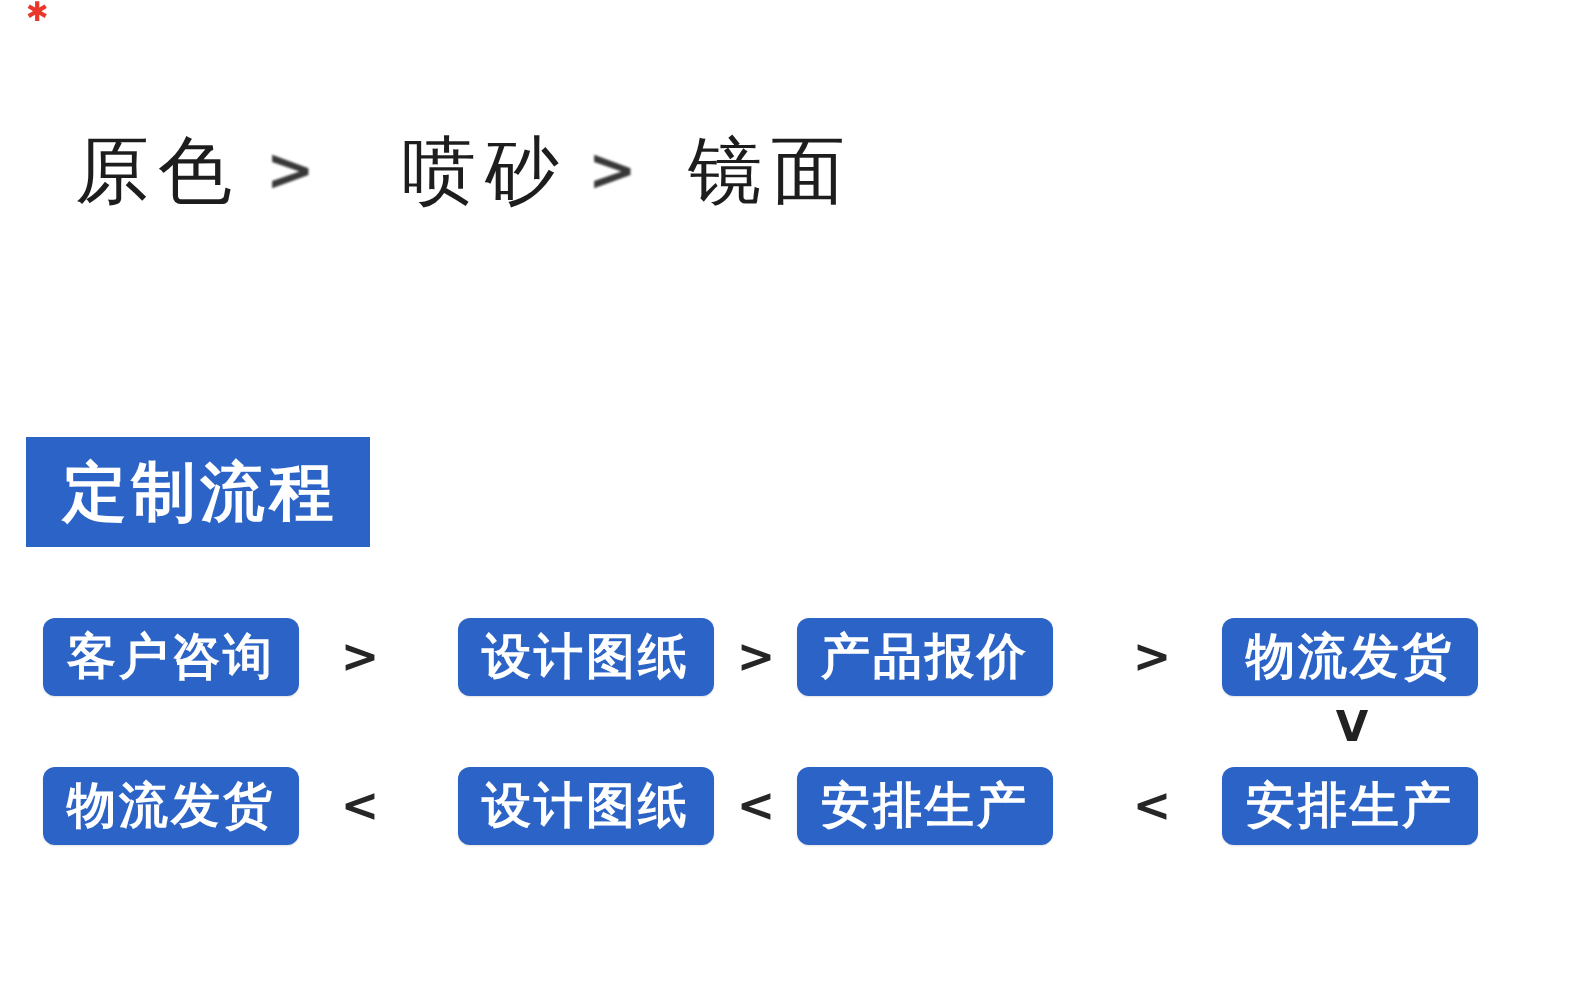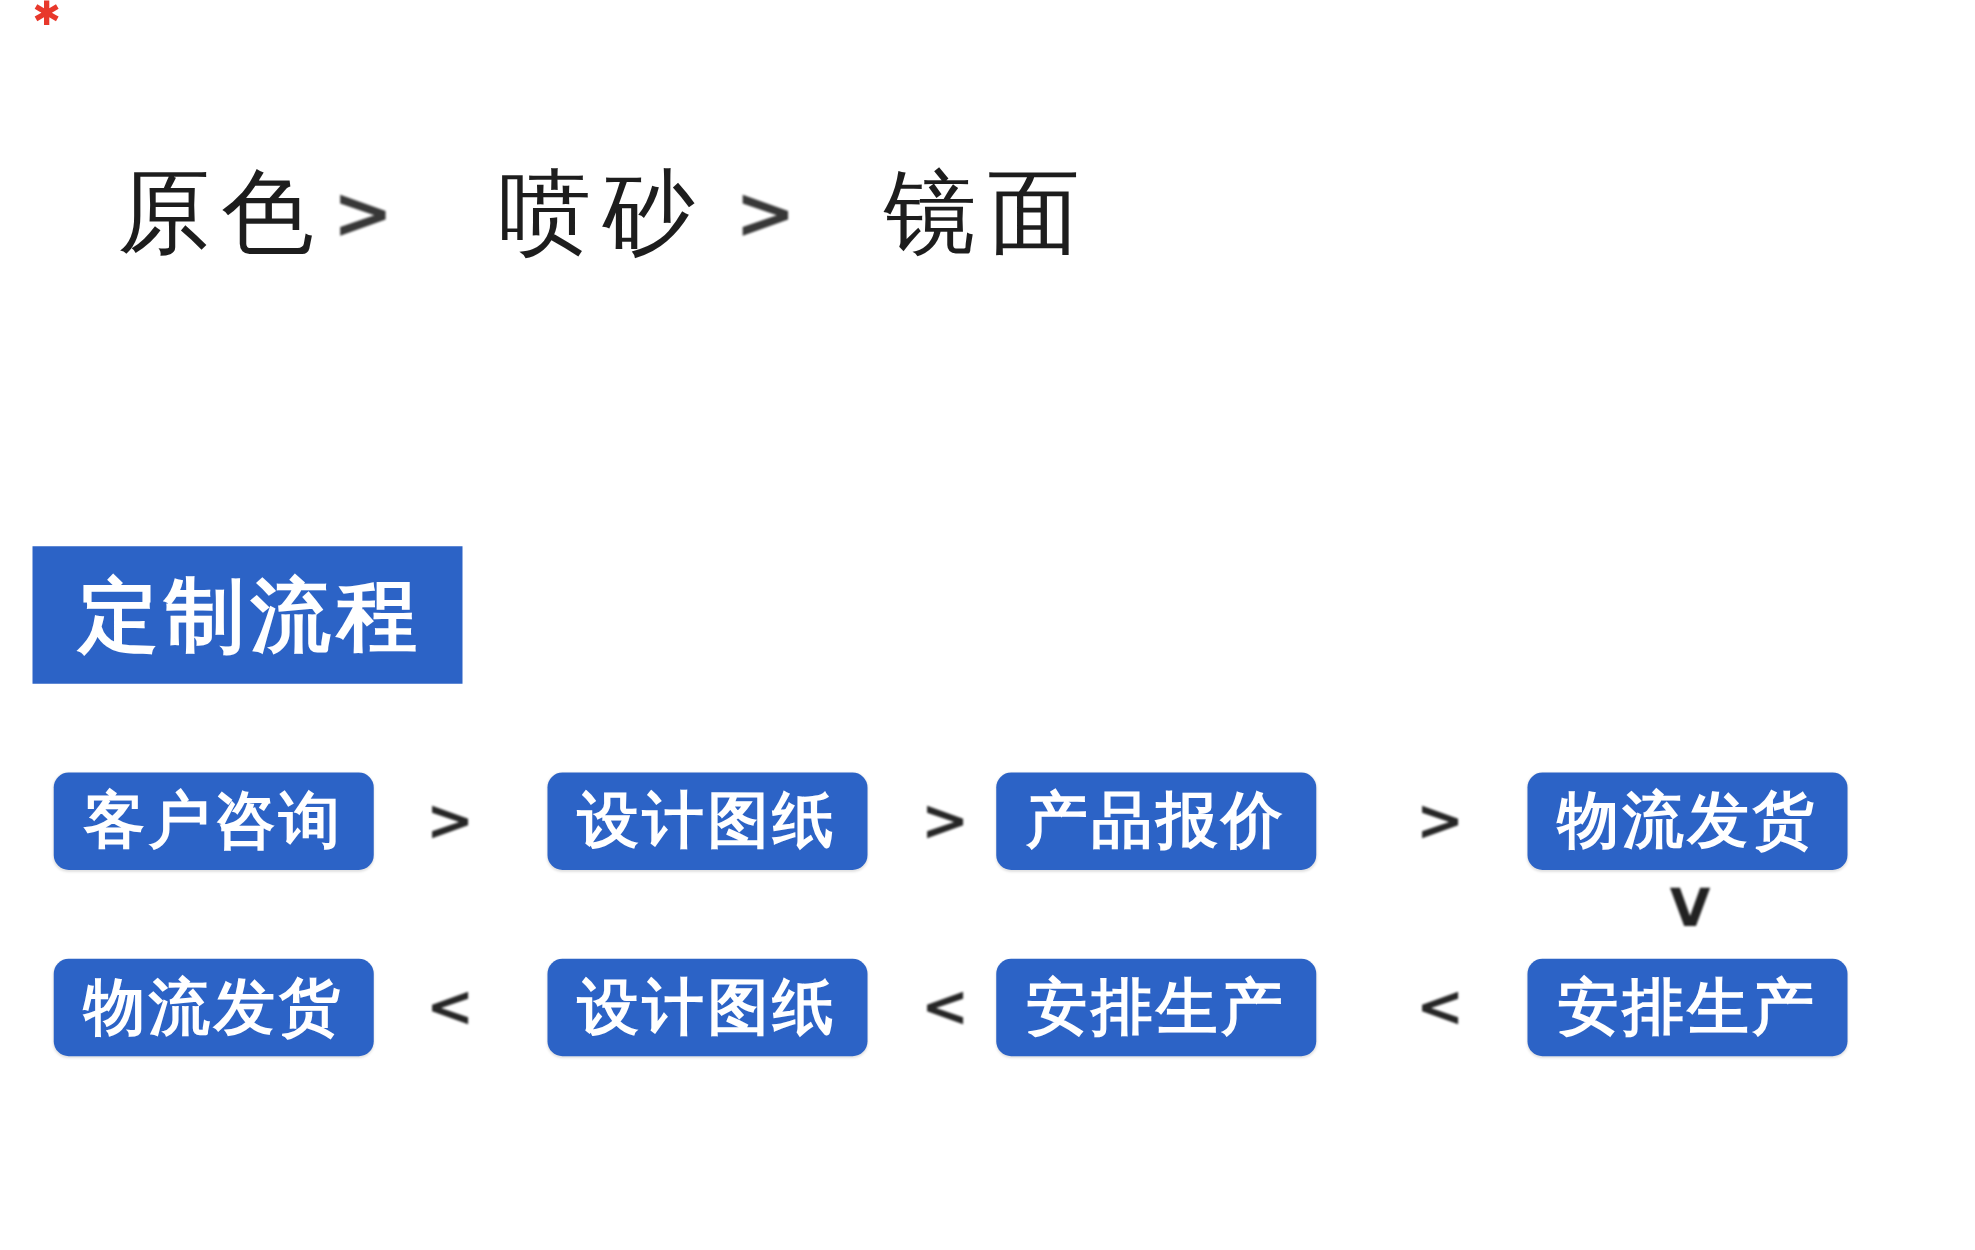--- a/index.html
+++ b/index.html
@@ -8,23 +8,23 @@
     position:relative;width:1580px;height:1000px;background:#ffffff;overflow:hidden;
     font-family:"DejaVu Sans","Liberation Sans",sans-serif;
   }
   .red-mark{
     position:absolute;left:26px;top:-2px;font-size:27px;line-height:27px;color:#e8382b;
     font-weight:700;
   }
   
   .finish{
     position:absolute;top:126px;font-size:74px;line-height:88px;color:#1d1d1d;
-    font-weight:500;letter-spacing:9px;white-space:nowrap;margin-left:19px;
+    font-weight:500;letter-spacing:9px;white-space:nowrap;
   }
-  .f1{left:75px}.f2{left:380px}.f3{left:688px}
+  .f1{left:75px}.f2{left:402px}.f3{left:688px}
   .fsep{
     position:absolute;top:134px;font-size:58px;line-height:72px;color:#383838;
     font-weight:600;filter:blur(1px);
   }
   .s1{left:266px}.s2{left:588px}
   
   .section-banner{
     position:absolute;left:26px;top:437px;width:344px;height:110px;background:#2c63c6;
     display:flex;align-items:center;justify-content:center;
   }
@@ -33,21 +33,21 @@
     white-space:nowrap;
   }
   
   .step{
     position:absolute;width:256px;height:78px;background:#2c63c6;border-radius:12px;
     display:flex;align-items:center;justify-content:center;
     color:#ffffff;font-size:49px;font-weight:700;letter-spacing:3px;white-space:nowrap;
     box-shadow:0 1px 2px rgba(0,0,0,0.12);
   }
   .row1{top:618px}.row2{top:767px}
-  .c1{left:43px}.c2{left:438px}.c3{left:797px}.c4{left:1222px}
+  .c1{left:43px}.c2{left:458px}.c3{left:797px}.c4{left:1222px}
   .arrow{
     position:absolute;width:60px;text-align:center;font-size:46px;line-height:52px;
     font-weight:700;color:#262626;filter:blur(0.7px);
   }
   .arow1{top:630px}.arow2{top:779px}
   .g1{left:330px}.g2{left:726px}.g3{left:1122px}
   .vconn{
     position:absolute;left:1322px;top:702px;width:60px;text-align:center;
     font-size:42px;line-height:50px;font-weight:600;color:#222222;filter:blur(0.7px);
   }

